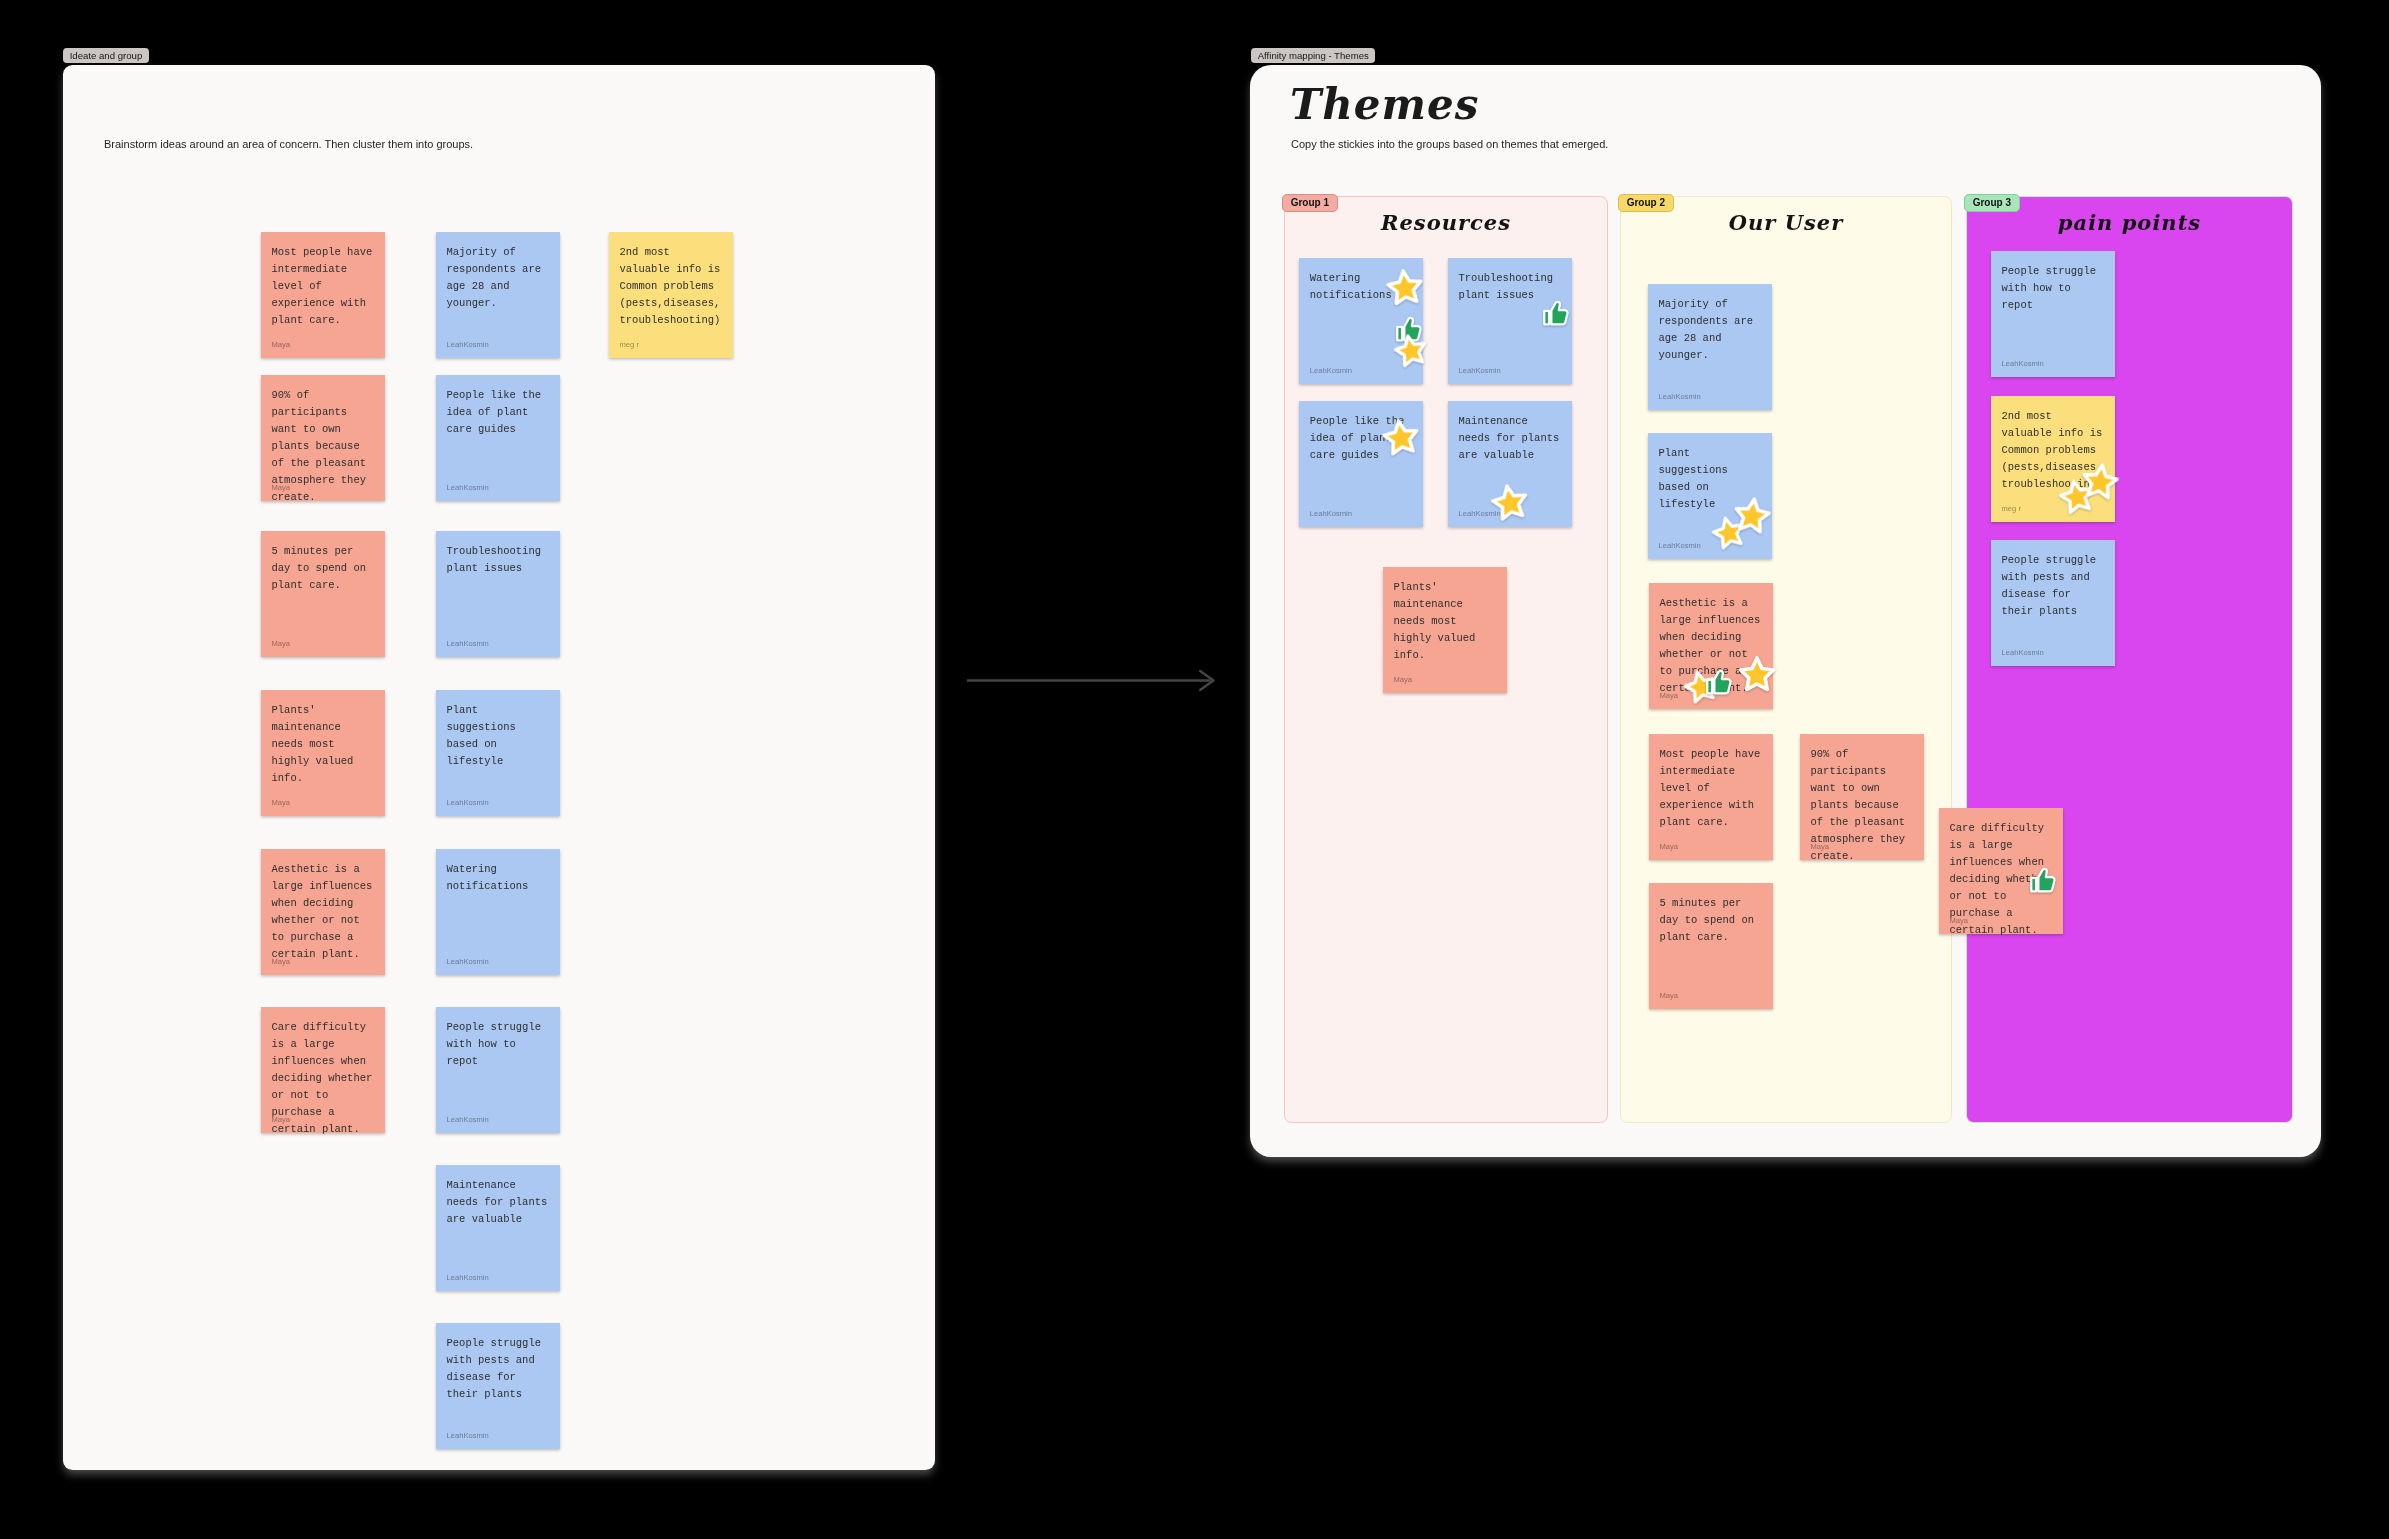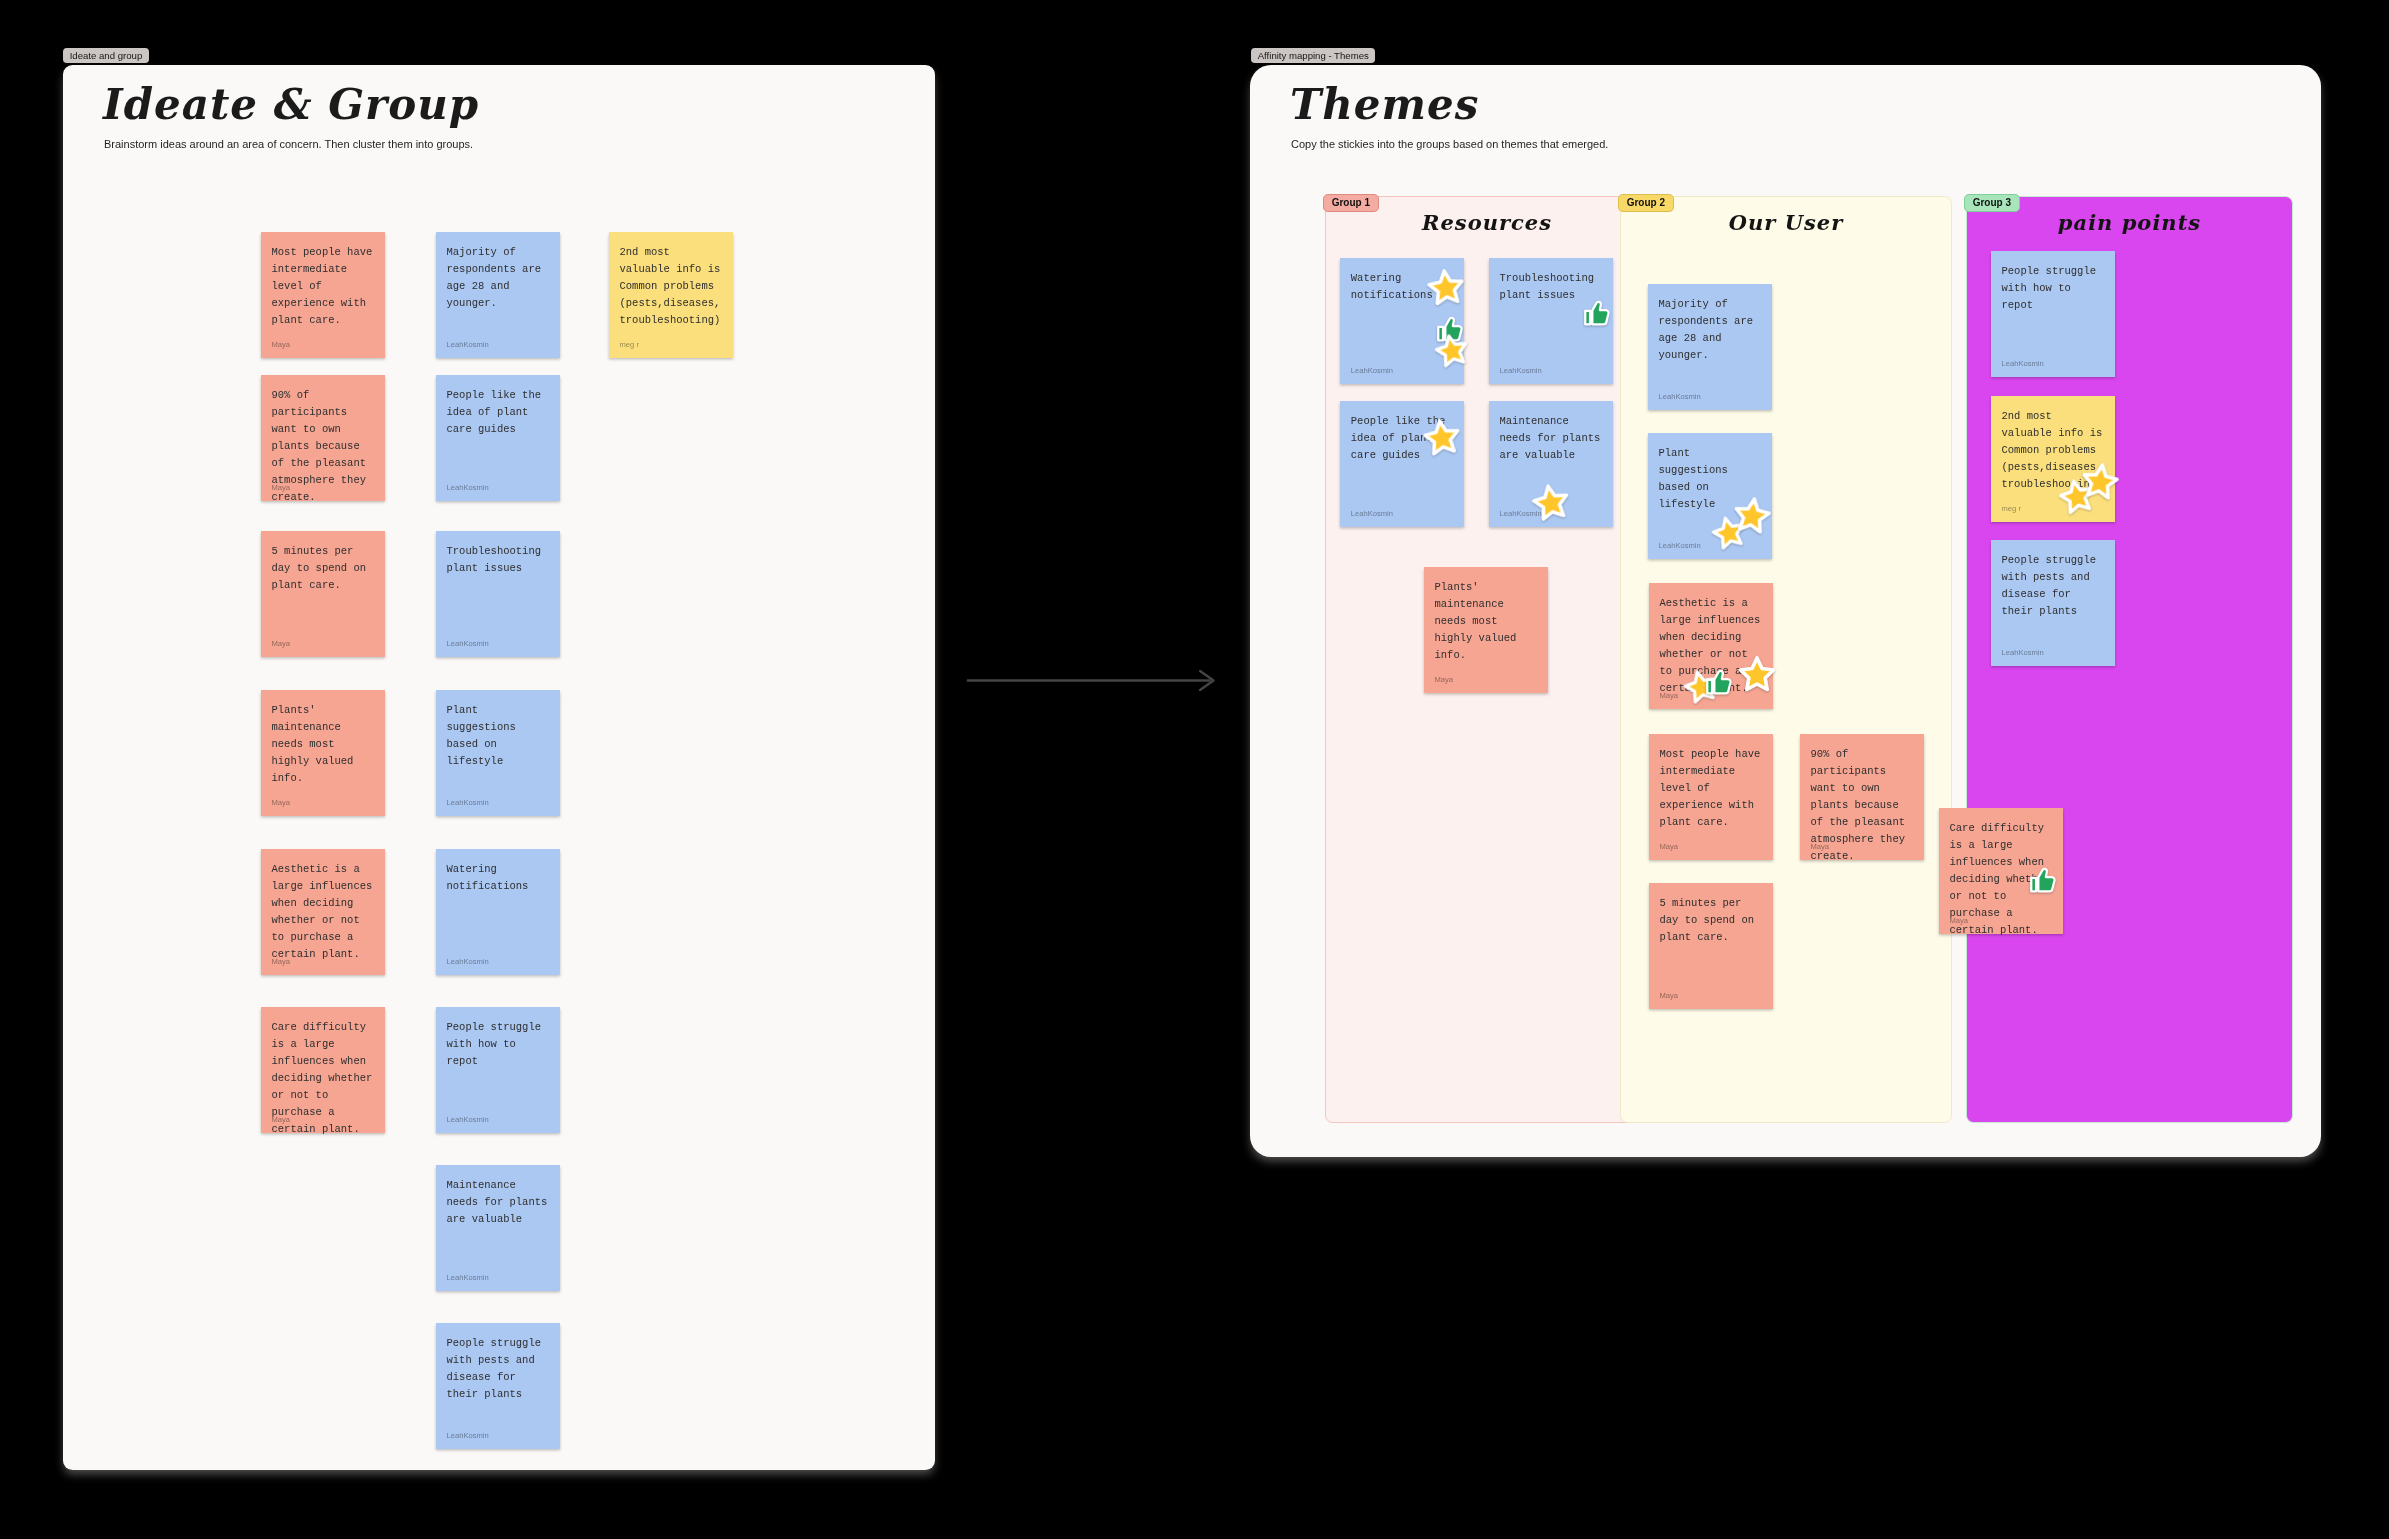--- a/index.html
+++ b/index.html
@@ -49,21 +49,20 @@
     font-size:21px;letter-spacing:1px;color:#141414;
   }
   .connector{position:absolute;left:964px;top:667px;z-index:1;}
 </style>
 </head>
 <body>
 
 <div class="tab tab-left">Ideate and group</div>
 
 <section class="panel panel-left">
-  <h1 class="board-title">Ideate &amp; Group</h1>
   <p class="board-sub">Brainstorm ideas around an area of concern. Then cluster them into groups.</p>
   <div>
       <div class="sticky" style="left: 198px; top: 167px; background: rgb(245, 165, 146);">
         <div class="sticky-text">Most people have intermediate level of experience with plant care.</div>
         <div class="sticky-author">Maya</div>
       </div>
       <div class="sticky" style="left: 198px; top: 310px; background: rgb(245, 165, 146);">
         <div class="sticky-text">90% of participants want to own plants because of the pleasant atmosphere they create.</div>
         <div class="sticky-author">Maya</div>
       </div>
@@ -126,21 +125,21 @@
   <line x1="3" y1="14" x2="258" y2="14" stroke="#454545" stroke-width="2.5"></line>
   <polyline points="247,4 261,14 247,24" fill="none" stroke="#454545" stroke-width="2.5" stroke-linecap="round" stroke-linejoin="round"></polyline>
 </svg>
 
 <div class="tab tab-right">Affinity mapping - Themes</div>
 
 <section class="panel panel-right">
   <h1 class="board-title">Themes</h1>
   <p class="board-sub">Copy the stickies into the groups based on themes that emerged.</p>
   <div>
-      <div class="group" style="left: 34px; top: 131px; width: 322px; height: 925px; background: rgb(253, 241, 239); border-color: rgb(243, 198, 191); margin-left: 41px;">
+      <div class="group" style="left: 34px; top: 131px; width: 322px; height: 925px; background: rgb(253, 241, 239); border-color: rgb(243, 198, 191);">
         <div class="group-badge" style="background: rgb(244, 171, 161); border-color: rgb(221, 138, 129);">Group 1</div>
         <h3 class="group-header">Resources</h3>
         <div class="sticky" style="left: 14.3px; top: 61px; background: rgb(171, 200, 243);">
           <div class="sticky-text">Watering notifications</div>
           <div class="sticky-author">LeahKosmin</div>
           <div class="sticker" style="left: 86px; top: 9.6px; width: 40px; height: 40px; transform: rotate(-6deg);">
             <svg viewBox="0 0 24 24">
               <path d="M12 1.8l3 6.3 6.9.9-5 4.8 1.2 6.9-6.1-3.3-6.1 3.3 1.2-6.9-5-4.8 6.9-.9z" fill="#FFC62B" stroke="#FFFFFF" stroke-width="2.2" stroke-linejoin="round"></path>
             </svg>
           </div>

